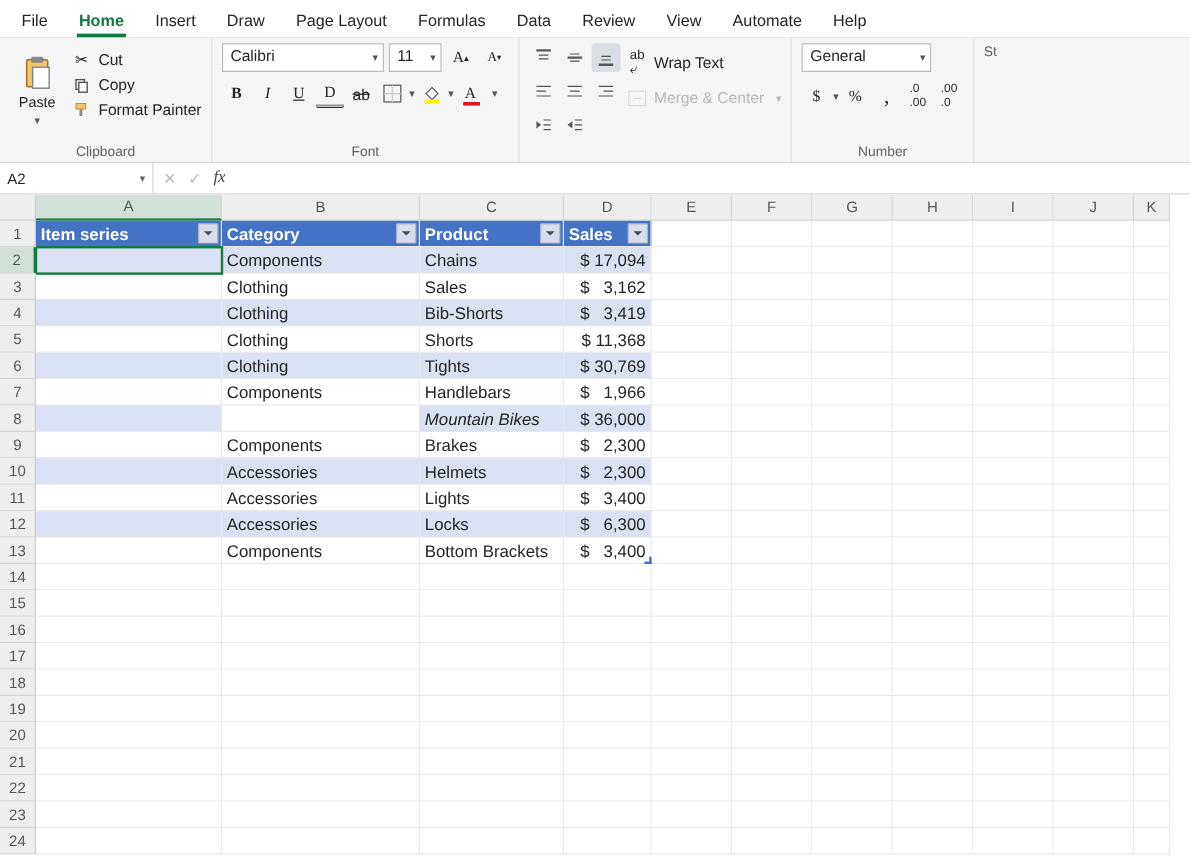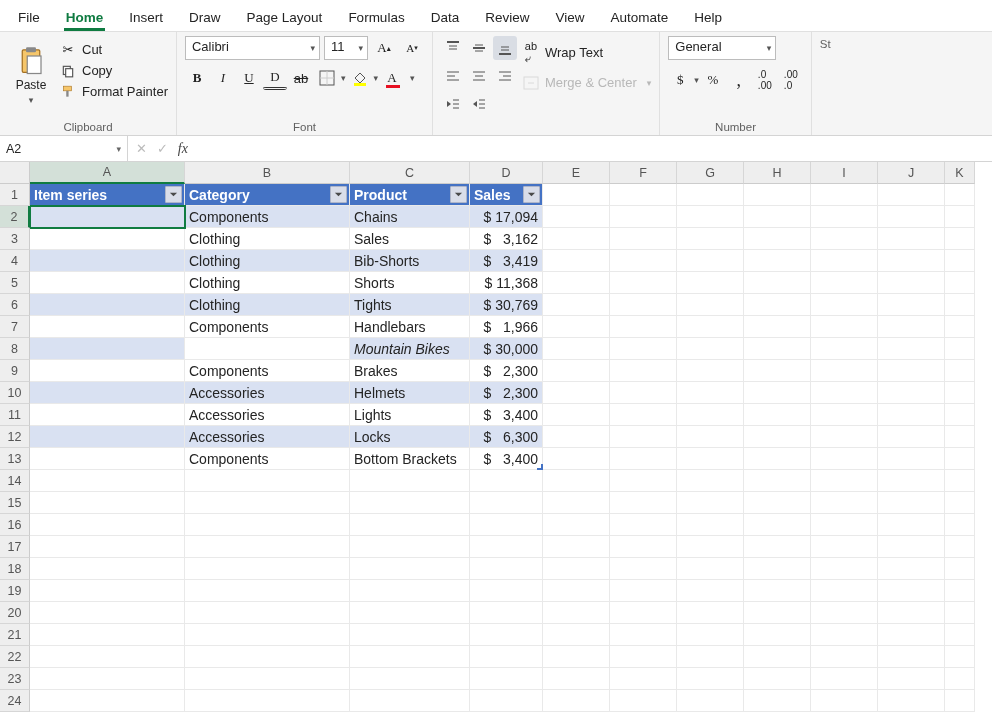--- a/index.html
+++ b/index.html
@@ -722,21 +722,21 @@
         <div class="cell right-align" style="left: 440px; top: 132px; width: 73px; height: 22px;">
           <span class="money" style="white-space: pre;">$   1,966</span>
         </div>
         <div class="cell band" style="left: 0px; top: 154px; width: 155px; height: 22px;">
           <span style="white-space: pre;"></span>
         </div>
         <div class="cell band" style="left: 320px; top: 154px; width: 120px; height: 22px;">
           <span style="white-space: pre; font-style: italic;">Mountain Bikes</span>
         </div>
         <div class="cell band right-align" style="left: 440px; top: 154px; width: 73px; height: 22px;">
-          <span class="money" style="white-space: pre;">$ 30,000</span>
+          <span class="money" style="white-space: pre;">$ 36,000</span>
         </div>
         <div class="cell " style="left: 0px; top: 176px; width: 155px; height: 22px;">
           <span style="white-space: pre;"></span>
         </div>
         <div class="cell " style="left: 155px; top: 176px; width: 165px; height: 22px;">
           <span style="white-space: pre;">Components</span>
         </div>
         <div class="cell " style="left: 320px; top: 176px; width: 120px; height: 22px;">
           <span style="white-space: pre;">Brakes</span>
         </div>

